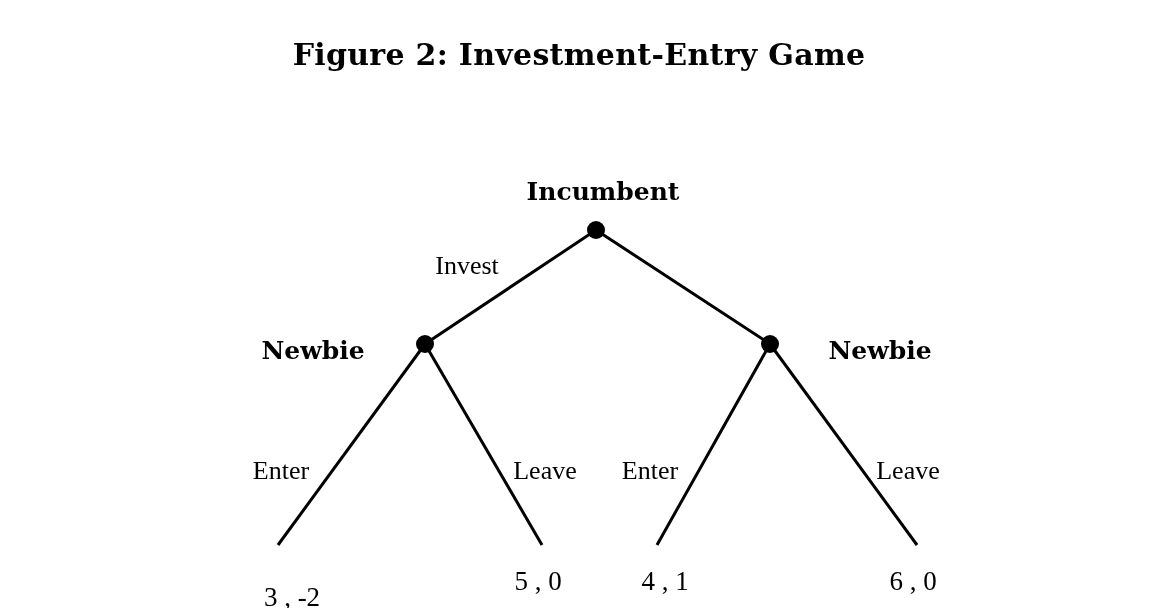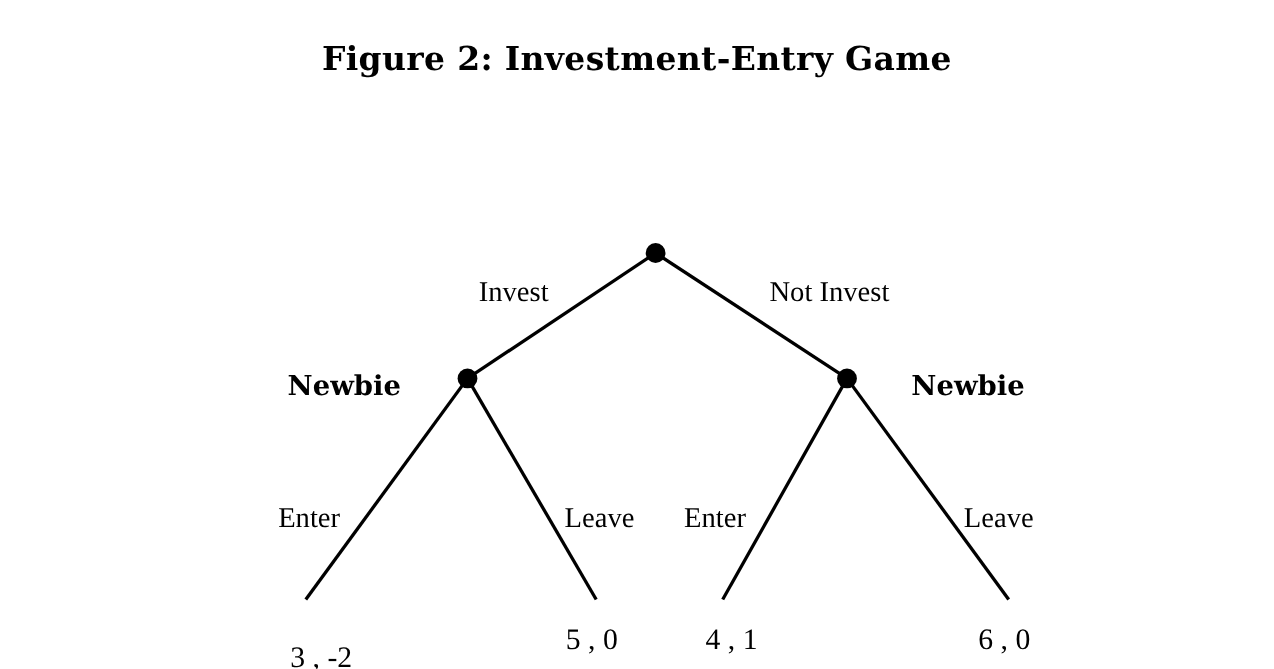--- a/index.html
+++ b/index.html
@@ -73,25 +73,25 @@
       <line x1="770" y1="329" x2="657" y2="530" stroke="#000000" stroke-width="3"></line>
       <line x1="770" y1="329" x2="917" y2="530" stroke="#000000" stroke-width="3"></line>
     </g>
     <g>
       <circle cx="596" cy="215" r="9" fill="#000000"></circle>
       <circle cx="425" cy="329" r="9" fill="#000000"></circle>
       <circle cx="770" cy="329" r="9" fill="#000000"></circle>
     </g>
   </svg>
 
+  <div class="lbl player center-x" style="left:603px; top:162px;">Incumbent</div>
   <div class="lbl player center-x" style="left:313px; top:321px;">Newbie</div>
   <div class="lbl player center-x" style="left:880px; top:321px;">Newbie</div>
 
   <div class="lbl center-x" style="left:467px; top:236px;">Invest</div>
-  <div class="lbl center-x" style="left:754px; top:236px;">Not Invest</div>
   <div class="lbl center-x" style="left:281px; top:441px;">Enter</div>
   <div class="lbl center-x" style="left:545px; top:441px;">Leave</div>
   <div class="lbl center-x" style="left:650px; top:441px;">Enter</div>
   <div class="lbl center-x" style="left:908px; top:441px;">Leave</div>
 
   <div class="lbl payoff center-x" style="left:292px; top:551px;margin-top:16px;">3 , -2</div>
   <div class="lbl payoff center-x" style="left:538px; top:551px;">5 , 0</div>
   <div class="lbl payoff center-x" style="left:665px; top:551px;font-family:Liberation Serif, serif;">4 , 1</div>
   <div class="lbl payoff center-x" style="left:913px; top:551px;">6 , 0</div>
 

